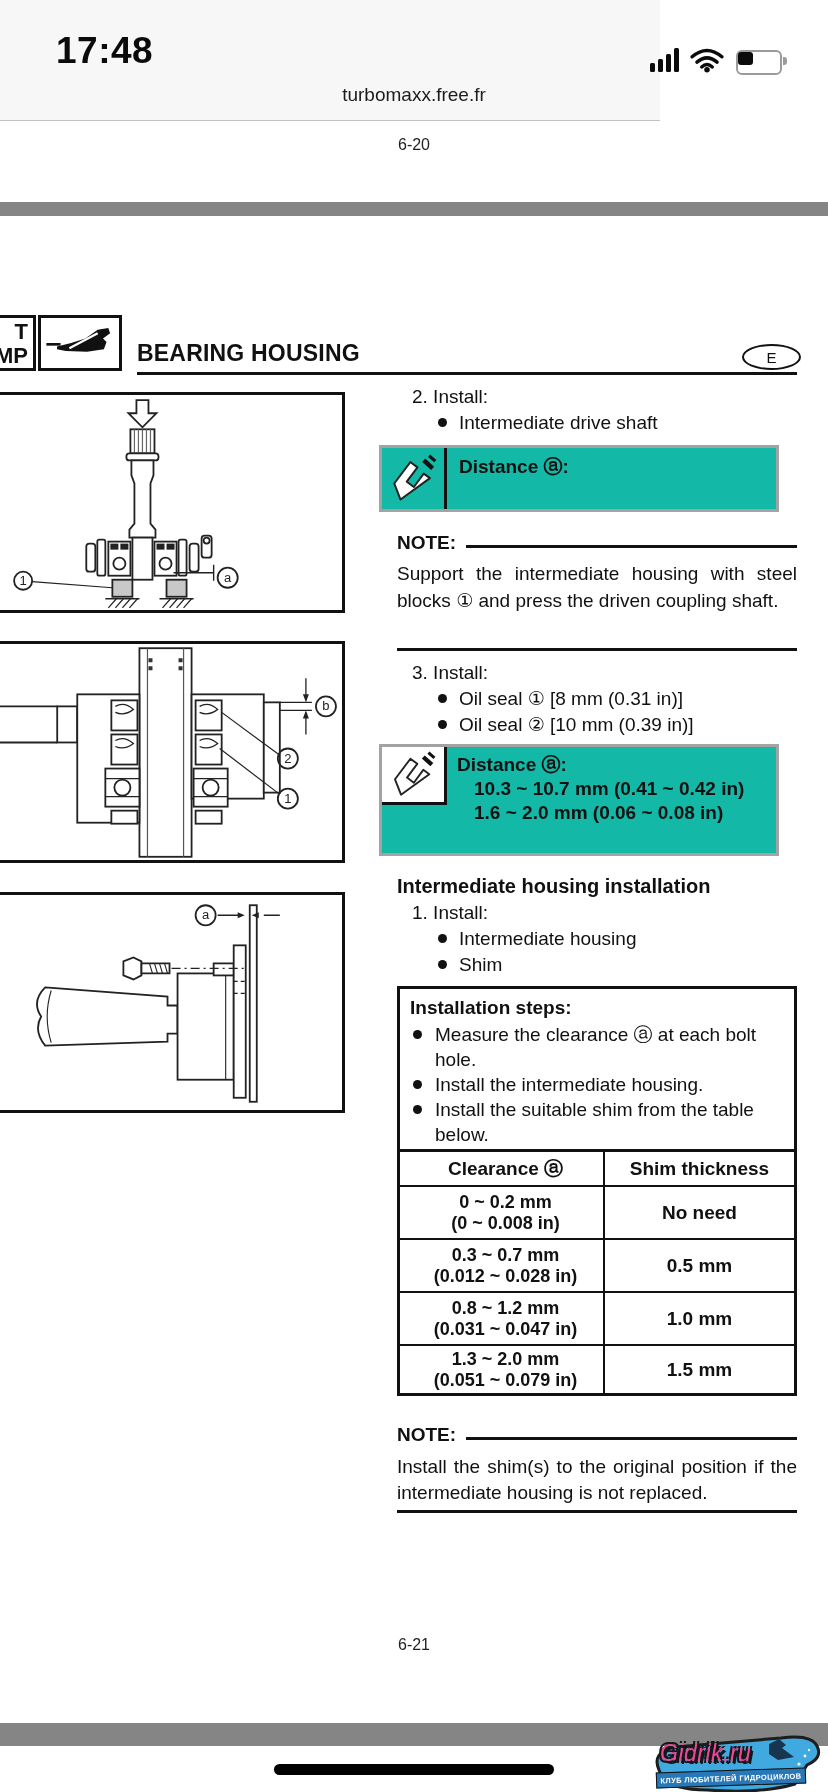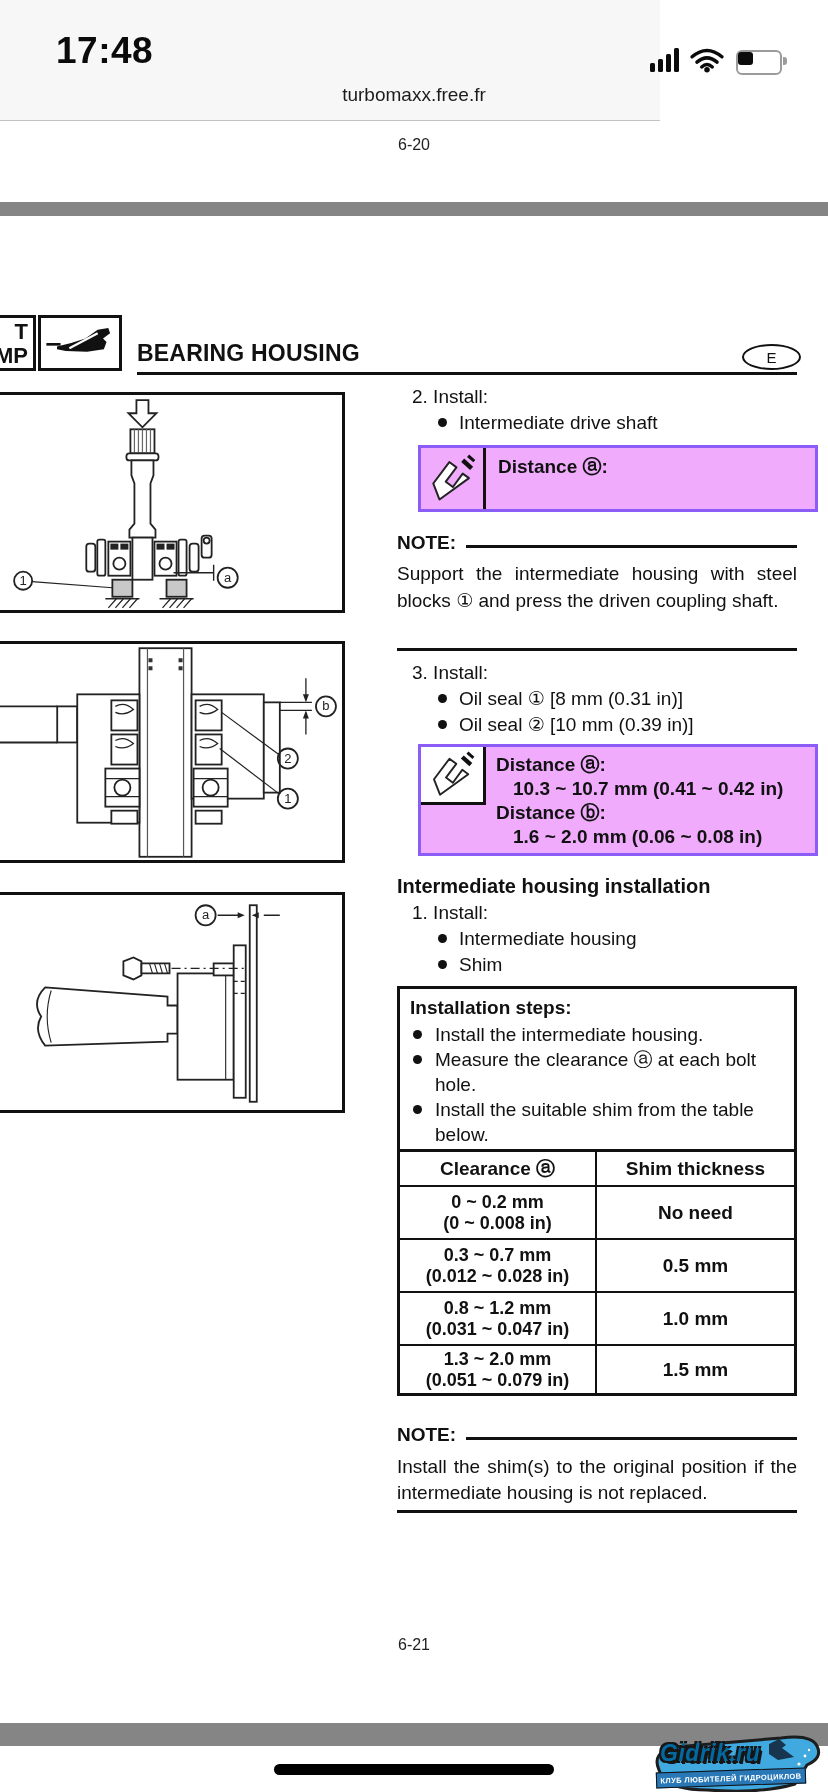--- a/index.html
+++ b/index.html
@@ -41,21 +41,21 @@
   .dbox svg{display:block;width:100%;height:100%;}
   .callout-text{font-size:13px;fill:#222;}
 
   
   .ilist{position:absolute;left:412px;width:390px;font-size:19px;line-height:26px;}
   .il2{top:384px;} .il3{top:660px;} .il1{top:900px;}
   .ilist .item{margin-left:26px;position:relative;padding-left:21px;}
   .dot{display:inline-block;width:9px;height:9px;background:#111;border-radius:50%;}
   .item .dot{position:absolute;left:0;top:8px;}
 
-  .specbox{position:absolute;left:418px;width:400px;border:3px solid #8b5cf6;box-sizing:border-box;background:#f0abfc;}
+  .specbox{position:absolute;left:379px;width:400px;border:3px solid #a3a3a3;box-sizing:border-box;background:#14b8a6;}
   .spec1{top:445px;height:67px;display:flex;}
   .spec2{top:744px;height:112px;}
   .icel{width:62px;border-right:3px solid #111;display:flex;align-items:center;justify-content:center;flex:none;}
   .icel2{position:absolute;left:0;top:0;width:62px;height:55px;border-right:3px solid #111;border-bottom:3px solid #111;
          display:flex;align-items:center;justify-content:center;background:#fff;}
   .sptext{padding:7px 0 0 12px;font-size:19px;font-weight:700;line-height:23px;}
   .sptext2{margin-left:65px;padding:6px 0 0 10px;font-size:19px;font-weight:700;line-height:24px;}
   .spval{padding-left:17px;}
 
   .noteline{position:absolute;left:397px;width:400px;display:flex;align-items:center;font-size:19px;font-weight:700;}
@@ -69,34 +69,34 @@
   .subhead{position:absolute;left:397px;top:875px;font-size:20px;font-weight:700;}
 
   
   .bigbox{position:absolute;left:397px;top:986px;width:400px;height:410px;border:3px solid #111;box-sizing:border-box;
           display:flex;flex-direction:column;background:#fff;}
   .steps{height:163px;box-sizing:border-box;border-bottom:3px solid #111;padding:8px 8px 0 10px;flex:none;}
   .steps .stitle{font-size:19px;font-weight:700;margin-bottom:3px;}
   .steps .sitem{position:relative;padding-left:25px;font-size:19px;line-height:25px;}
   .sitem .dot{position:absolute;left:3px;top:8px;}
   .ttable{flex:1;display:flex;flex-direction:column;}
-  .trow{display:flex;border-bottom:2px solid #111;flex:none;}
+  .trow{display:flex;border-bottom:2px solid #111;flex:none;padding-left:8px;}
   .trow:last-child{border-bottom:none;flex:1;border-radius:9px;}
   .th{height:33px;}
   .tr{height:51px;}
   .tc1{width:195px;border-right:2px solid #111;display:flex;flex-direction:column;align-items:center;justify-content:center;
        font-size:18px;font-weight:700;line-height:21px;flex:none;}
   .tc2{flex:1;display:flex;align-items:center;justify-content:center;font-size:19px;font-weight:700;}
   .th .tc1,.th .tc2{font-size:19px;flex-direction:row;}
 
   
   .homebar{position:absolute;left:274px;top:1764px;width:280px;height:11px;background:#000;border-radius:6px;}
   .sitelogo{position:absolute;left:648px;top:1734px;width:180px;height:58px;}
   .sitelogo svg{position:absolute;left:0;top:0;}
-  .logotitle{position:absolute;left:12px;top:6px;font-size:23px;font-weight:700;font-style:italic;color:#0369a1;
+  .logotitle{position:absolute;left:12px;top:6px;font-size:23px;font-weight:400;font-style:italic;color:#ec4899;
      letter-spacing:.5px;
      text-shadow:-2px -2px 0 #161616,2px -2px 0 #161616,-2px 2px 0 #161616,2px 2px 0 #161616,3px 3px 0 #161616;}
   .logobanner{position:absolute;left:8px;top:36px;width:148px;height:14px;background:#2878b8;border:1.5px solid #111;
      transform:rotate(-2deg);display:flex;align-items:center;justify-content:center;
      font-size:7.5px;font-weight:700;color:#fff;letter-spacing:.4px;white-space:nowrap;}
 </style>
 </head>
 <body>
 
 <div id="stage">
@@ -297,21 +297,20 @@
     <div class="icel2">
       <svg width="50" height="48" viewBox="0 0 56 56">
         <path d="M7,33 L25,9 L33,15 L21,31 L29,37 L40,22 L47,27 L14,51 Z" fill="#fff" stroke="#222" stroke-width="2.2" stroke-linejoin="round"></path>
         <line x1="40" y1="7" x2="50" y2="16" stroke="#111" stroke-width="5"></line>
         <line x1="46" y1="2" x2="53" y2="8" stroke="#111" stroke-width="3.5"></line>
       </svg>
     </div>
     <div class="sptext2">
       <div>Distance ⓐ:</div>
       <div class="spval">10.3 ~ 10.7 mm (0.41 ~ 0.42 in)</div>
-      <div>Distance ⓑ:</div>
       <div class="spval">1.6 ~ 2.0 mm (0.06 ~ 0.08 in)</div>
     </div>
   </div>
 
   <div class="subhead">Intermediate housing installation</div>
   <div class="ilist il1">
     <div>1. Install:</div>
     <div class="item">
       <span class="dot"></span>
       <span>Intermediate housing</span>
@@ -320,25 +319,25 @@
       <span class="dot"></span>
       <span>Shim</span>
     </div>
   </div>
 
   <div class="bigbox">
     <div class="steps">
       <div class="stitle">Installation steps:</div>
       <div class="sitem">
         <span class="dot"></span>
-        <span>Install the intermediate housing.</span>
+        <span>Measure the clearance ⓐ at each bolt hole.</span>
       </div>
       <div class="sitem">
         <span class="dot"></span>
-        <span>Measure the clearance ⓐ at each bolt hole.</span>
+        <span>Install the intermediate housing.</span>
       </div>
       <div class="sitem">
         <span class="dot"></span>
         <span>Install the suitable shim from the table below.</span>
       </div>
     </div>
     <div class="ttable">
       <div class="trow th">
         <div class="tc1">Clearance ⓐ</div>
         <div class="tc2">Shim thickness</div>

